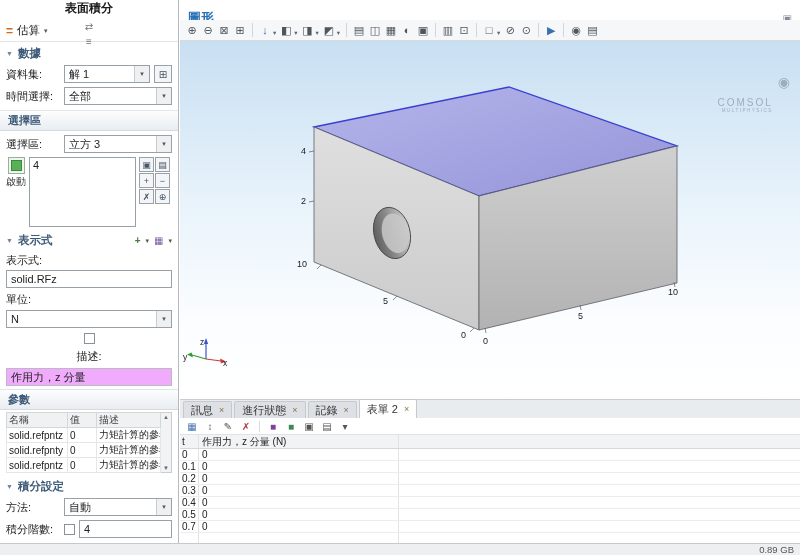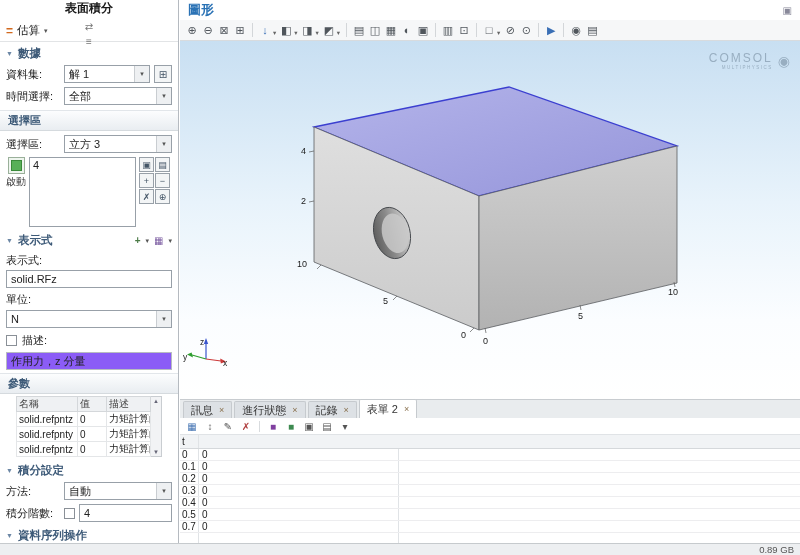--- a/index.html
+++ b/index.html
@@ -28,43 +28,43 @@
   .sel-body{display:flex;gap:3px;padding:2px 6px;align-items:flex-start;}
   .active-col{width:20px;display:flex;flex-direction:column;align-items:center;gap:1px;}
   .active-btn{width:17px;height:17px;border:1px solid #9ab09a;background:#eef5ee;display:flex;align-items:center;justify-content:center;box-sizing:border-box;cursor:pointer;}
   .active-chip{width:9px;height:9px;background:#58b058;border:1px solid #3a8a3a;}
   .active-label{font-size:10px;color:#333;white-space:nowrap;}
   .sel-list{flex:1;height:70px;border:1px solid #98a0a8;background:#fff;font-size:11px;padding:1px 3px;box-sizing:border-box;}
   .sel-btns{width:33px;display:flex;flex-wrap:wrap;gap:1px;}
   .sel-btns .sq-btn{width:15px;height:15px;font-size:9px;}
   .lbl-row{padding:3px 6px 1px;font-size:11px;}
   .input{height:18px;border:1px solid #98a0a8;background:#fff;display:flex;align-items:center;padding:0 4px;font-size:11px;margin:1px 6px;box-sizing:border-box;}
-  .input.readonly{background:#8b5cf6;border-color:#b8bcc0;align-items:center;}
+  .input.readonly{background:#f0abfc;border-color:#b8bcc0;align-items:center;}
   .input.inline{flex:1;margin:0;}
-  .chk-row{display:flex;align-items:center;gap:5px;padding:3px 6px;font-size:11px;}
+  .chk-row{display:flex;align-items:center;gap:5px;padding:3px 6px;font-size:11px;flex-direction:column;}
   .checkbox{width:11px;height:11px;border:1px solid #8a9097;background:#fff;box-sizing:border-box;cursor:pointer;flex-shrink:0;}
-  .ptable-wrap{display:flex;margin:2px 16px;border-radius:8px;}
+  .ptable-wrap{display:flex;margin:2px 6px;border-radius:8px;}
   .ptable{flex:1;border-collapse:collapse;table-layout:fixed;font-size:10px;width:100%;}
   .ptable th{background:#eff1f3;border:1px solid #d4d7da;font-weight:normal;text-align:left;padding:0 2px;height:13px;color:#444;overflow:hidden;white-space:nowrap;}
   .ptable td{border:1px solid #e4e6e8;padding:0 2px;height:12px;white-space:nowrap;overflow:hidden;}
   .ptable .c1{width:56px;} .ptable .c2{width:24px;}
   .vscroll{width:11px;background:#f2f3f5;border:1px solid #c9cdd1;border-left:0;display:flex;flex-direction:column;justify-content:space-between;align-items:center;font-size:6px;color:#667;padding:1px 0;box-sizing:border-box;}
   
-  .gheader{position:absolute;left:180px;top:0;width:620px;height:20px;display:flex;align-items:center;padding:0 8px;background:#fff;box-sizing:border-box;}
+  .gheader{position:absolute;left:180px;top:8px;width:620px;height:20px;display:flex;align-items:center;padding:0 8px;background:#fff;box-sizing:border-box;}
   .gtitle{color:#2a72b5;font-weight:bold;font-size:13px;flex:1;}
   .gwin-ico{font-size:10px;color:#889;cursor:pointer;}
   .gtoolbar{position:absolute;left:180px;top:20px;width:620px;height:21px;background:#f6f7f8;border-bottom:1px solid #d8dbde;display:flex;align-items:center;padding:0 4px;box-sizing:border-box;overflow:hidden;}
   .tb-ico{min-width:16px;height:16px;display:flex;align-items:center;justify-content:center;font-size:11px;color:#50565c;cursor:pointer;}
   .tb-ico.blue{color:#3a6fb5;}
   .tb-dd{font-size:6.5px;color:#666;margin:5px 2px 0 0;cursor:pointer;}
   .tb-sep{width:1px;height:14px;background:#d3d6d9;margin:0 4px;}
   .canvas{position:absolute;left:180px;top:41px;width:620px;height:358px;background:linear-gradient(#c8dff2,#e8f3fb 45%,#fbfdff 78%,#ffffff);overflow:hidden;}
   .scene{position:absolute;left:0;top:0;}
   .logo{position:absolute;right:10px;top:10px;display:flex;align-items:center;gap:5px;color:#93a9bc;opacity:.9;}
-  .logo-l1{font-size:12px;letter-spacing:2px;text-align:right;}
+  .logo-l1{font-size:10px;letter-spacing:2px;text-align:right;margin-top:46px;}
   .logo-l2{font-size:4.5px;letter-spacing:1.5px;text-align:right;}
   .logo-mark{font-size:14px;}
   
   .console-tabs{position:absolute;left:180px;top:399px;width:620px;height:19px;background:#e9ecee;border-top:1px solid #c8ccd0;display:flex;align-items:flex-end;padding:0 4px 0 3px;gap:2px;box-sizing:border-box;}
   .ctab{display:flex;align-items:center;gap:6px;height:16px;padding:0 7px;font-size:11px;background:#dde1e5;border:1px solid #c6cace;border-bottom:none;border-radius:2px 2px 0 0;color:#333;cursor:pointer;white-space:nowrap;}
   .ctab.active{background:#fff;height:18px;}
   .ctab-close{font-size:9px;color:#8a7250;cursor:pointer;}
   .console-toolbar{position:absolute;left:180px;top:418px;width:620px;height:17px;background:#fff;border-bottom:1px solid #e0e3e6;display:flex;align-items:center;gap:4px;padding:0 5px;box-sizing:border-box;}
   .cb-ico{min-width:14px;height:14px;display:flex;align-items:center;justify-content:center;font-size:10px;color:#555;cursor:pointer;}
   .cb-ico.blue{color:#3e6fb0;} .cb-ico.purple{color:#8040a0;} .cb-ico.green{color:#3d8a50;} .cb-ico.red{color:#b04040;}
@@ -395,20 +395,21 @@
     <span class="cb-ico purple">■</span>
     <span class="cb-ico green">■</span>
     <span class="cb-ico">▣</span>
     <span class="cb-ico">▤</span>
     <span class="cb-ico">▾</span>
   </div>
 
   <div class="dtable">
     <div class="hrow">
       <span class="cell-t">t</span>
+      <span class="cell-v">作用力，z 分量 (N)</span>
       <span class="cell-fill"></span>
     </div>
     <div class="drow">
       <span class="cell-t">0</span>
       <span class="cell-v">0</span>
       <span class="cell-fill"></span>
     </div>
     <div class="drow">
       <span class="cell-t">0.1</span>
       <span class="cell-v">0</span>

